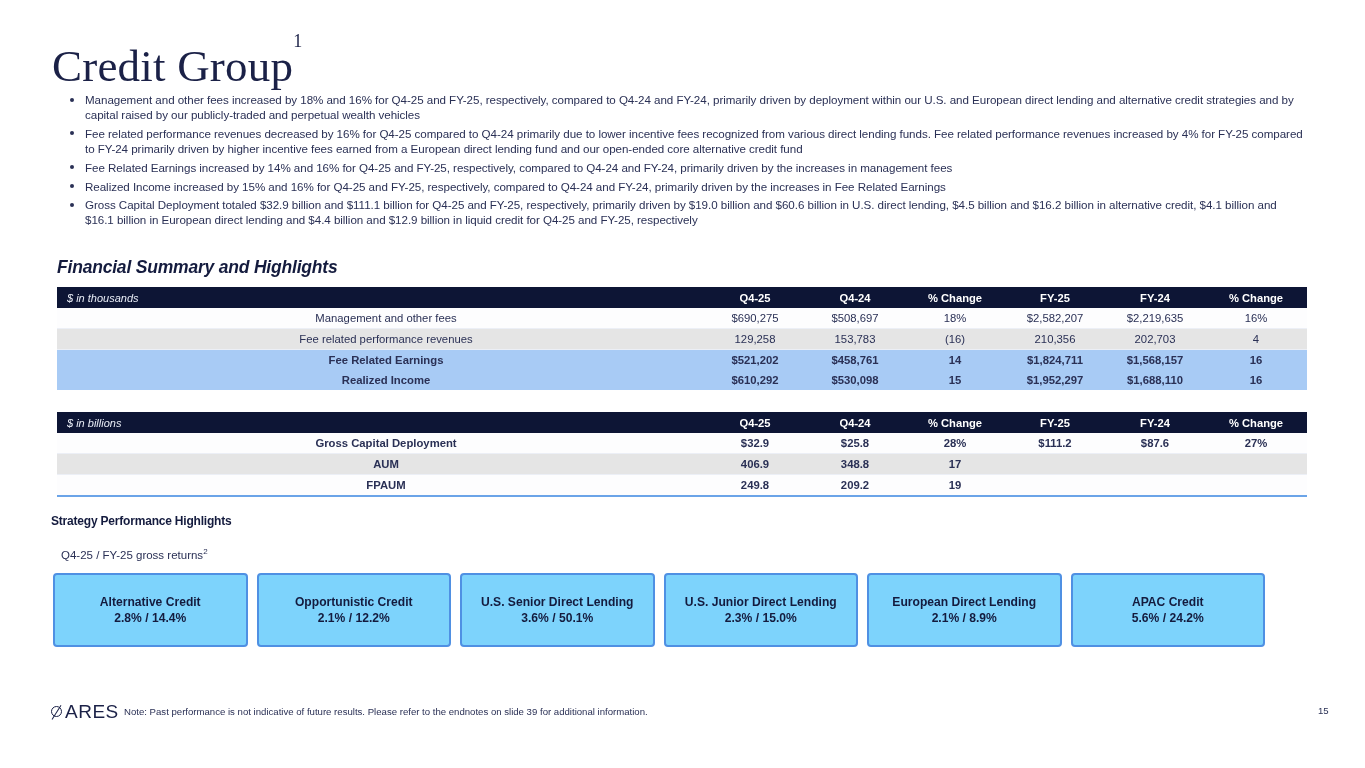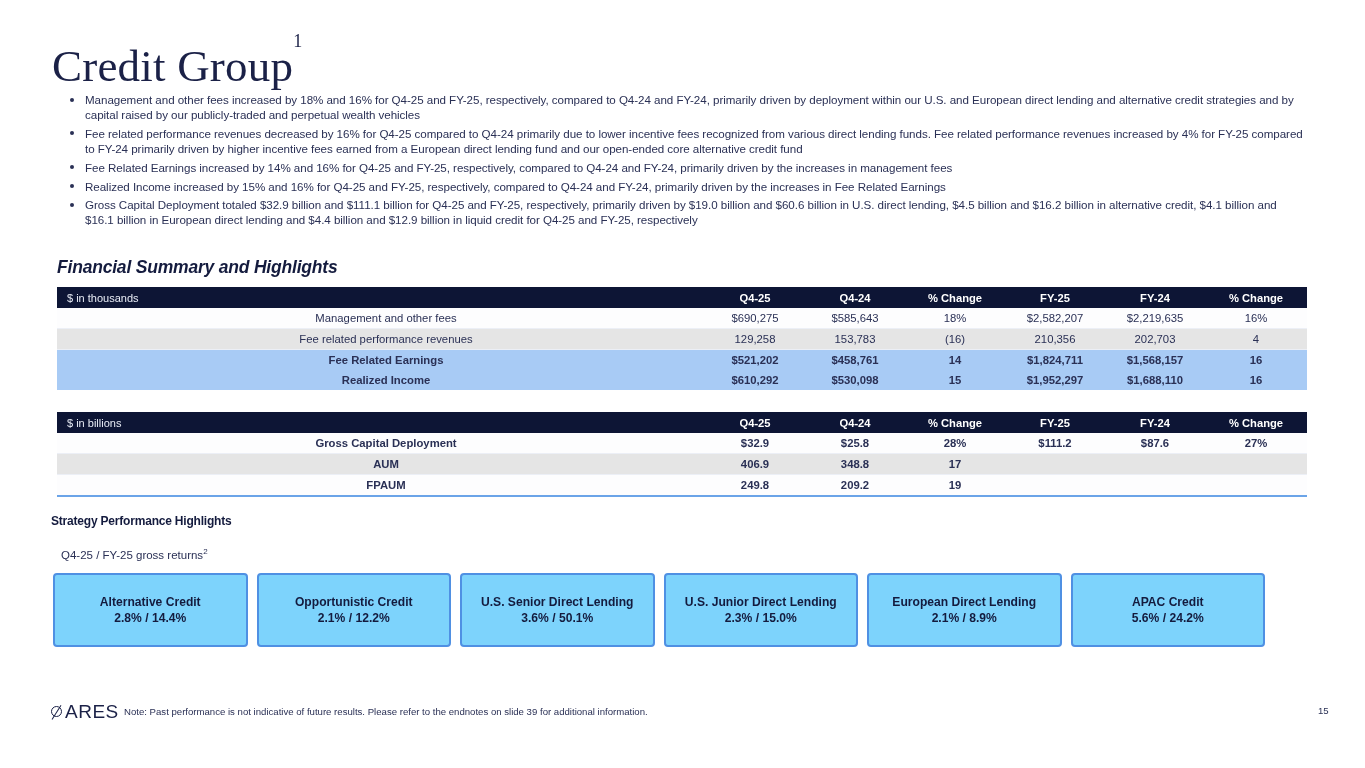--- a/index.html
+++ b/index.html
@@ -109,20 +109,21 @@
     font-weight: bold;
     font-size: 11.2px;
     height: 21px;
   }
   table.fin thead th.lbl {
     font-weight: normal;
     text-align: left;
     padding-left: 10px;
     color: #e8ecf5;
     font-size: 11px;
+    font-style: italic;
   }
   table.fin thead th.num { text-align: center; }
 
   table.fin td.lbl {
     text-align: center;
     padding-left: 10px;
     color: #2a3055;
   }
   table.fin td.num {
     text-align: center;
@@ -252,21 +253,21 @@
         <th class="num">% Change</th>
         <th class="num">FY-25</th>
         <th class="num">FY-24</th>
         <th class="num">% Change</th>
       </tr>
     </thead>
     <tbody>
       <tr class="plain">
         <td class="lbl">Management and other fees</td>
         <td class="num">$690,275</td>
-        <td class="num">$585,643</td>
+        <td class="num">$508,697</td>
         <td class="num">18%</td>
         <td class="num">$2,582,207</td>
         <td class="num">$2,219,635</td>
         <td class="num">16%</td>
       </tr>
       <tr class="alt">
         <td class="lbl">Fee related performance revenues</td>
         <td class="num">129,258</td>
         <td class="num">153,783</td>
         <td class="num">(16)</td>

